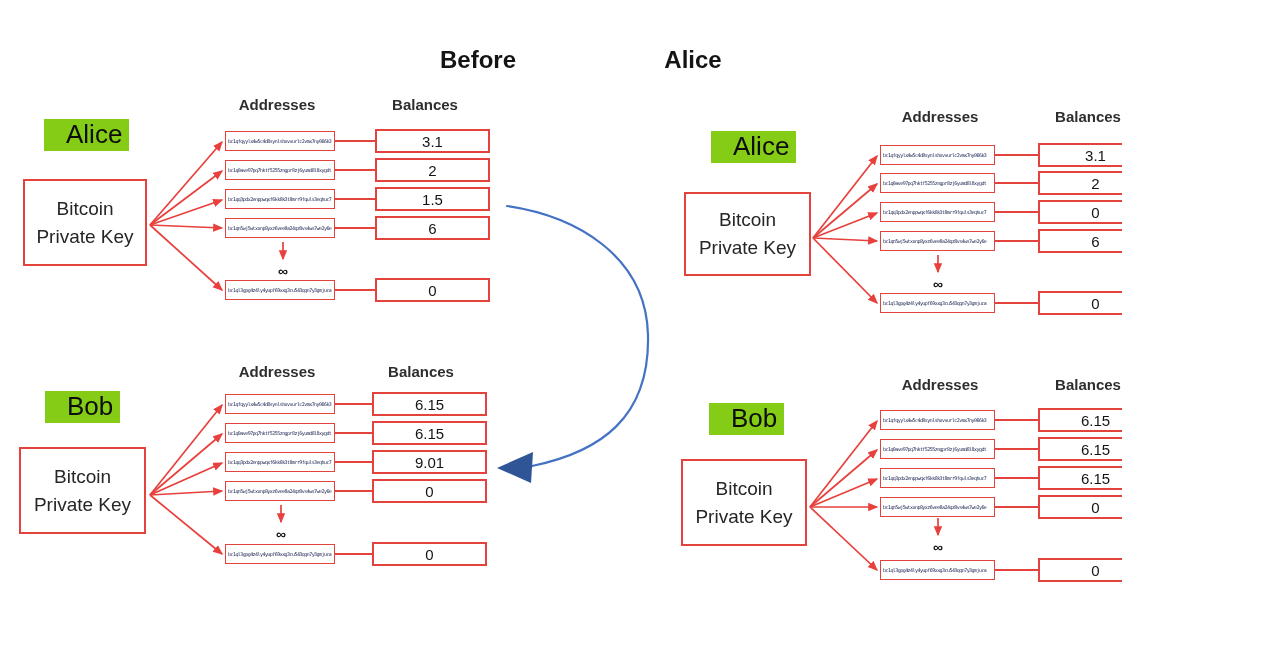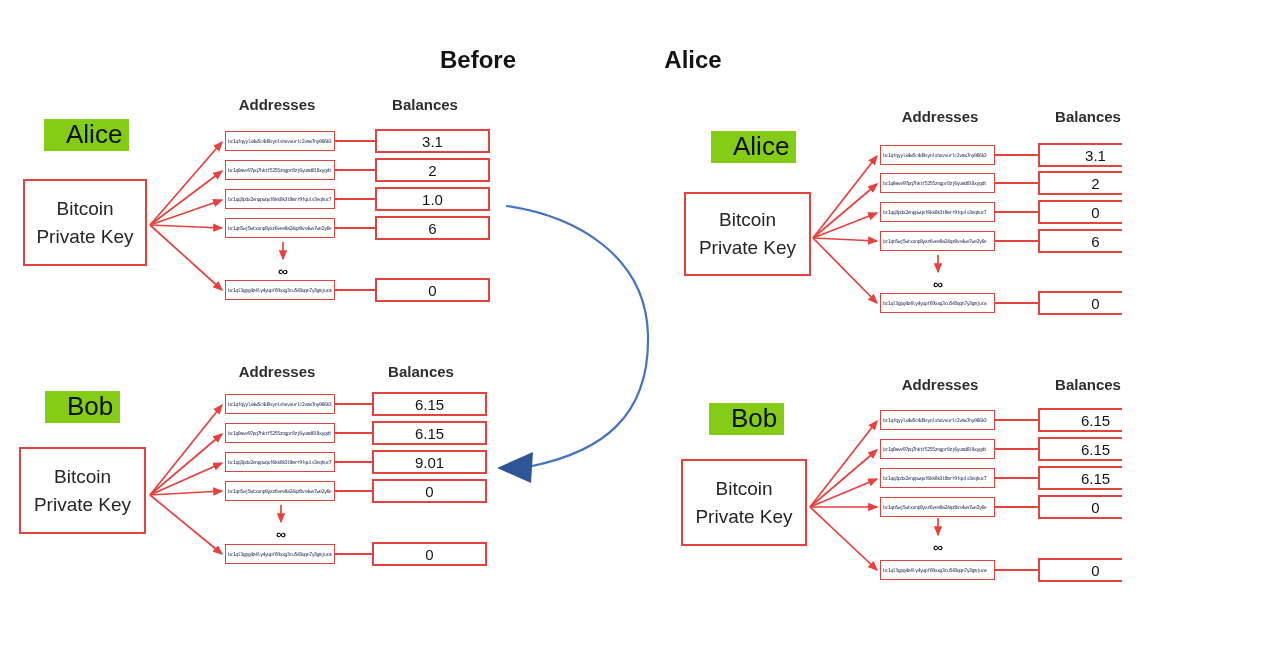--- a/index.html
+++ b/index.html
@@ -80,21 +80,21 @@
   <div class="abs connector" style="left:335px;top:227px;width:40px;"></div>
   <div class="abs connector" style="left:335px;top:289px;width:40px;"></div>
 
   <div class="abs bal-box" style="left:375px;top:129px;">
       <span>3.1</span>
     </div>
   <div class="abs bal-box" style="left:375px;top:158px;">
       <span>2</span>
     </div>
   <div class="abs bal-box" style="left:375px;top:187px;">
-      <span>1.0</span>
+      <span>1.5</span>
     </div>
   <div class="abs bal-box" style="left:375px;top:216px;">
       <span>6</span>
     </div>
   <div class="abs bal-box" style="left:375px;top:278px;">
       <span>0</span>
     </div>
 
   <div class="abs infinity" style="left:273px;top:264px;">∞</div>
 

